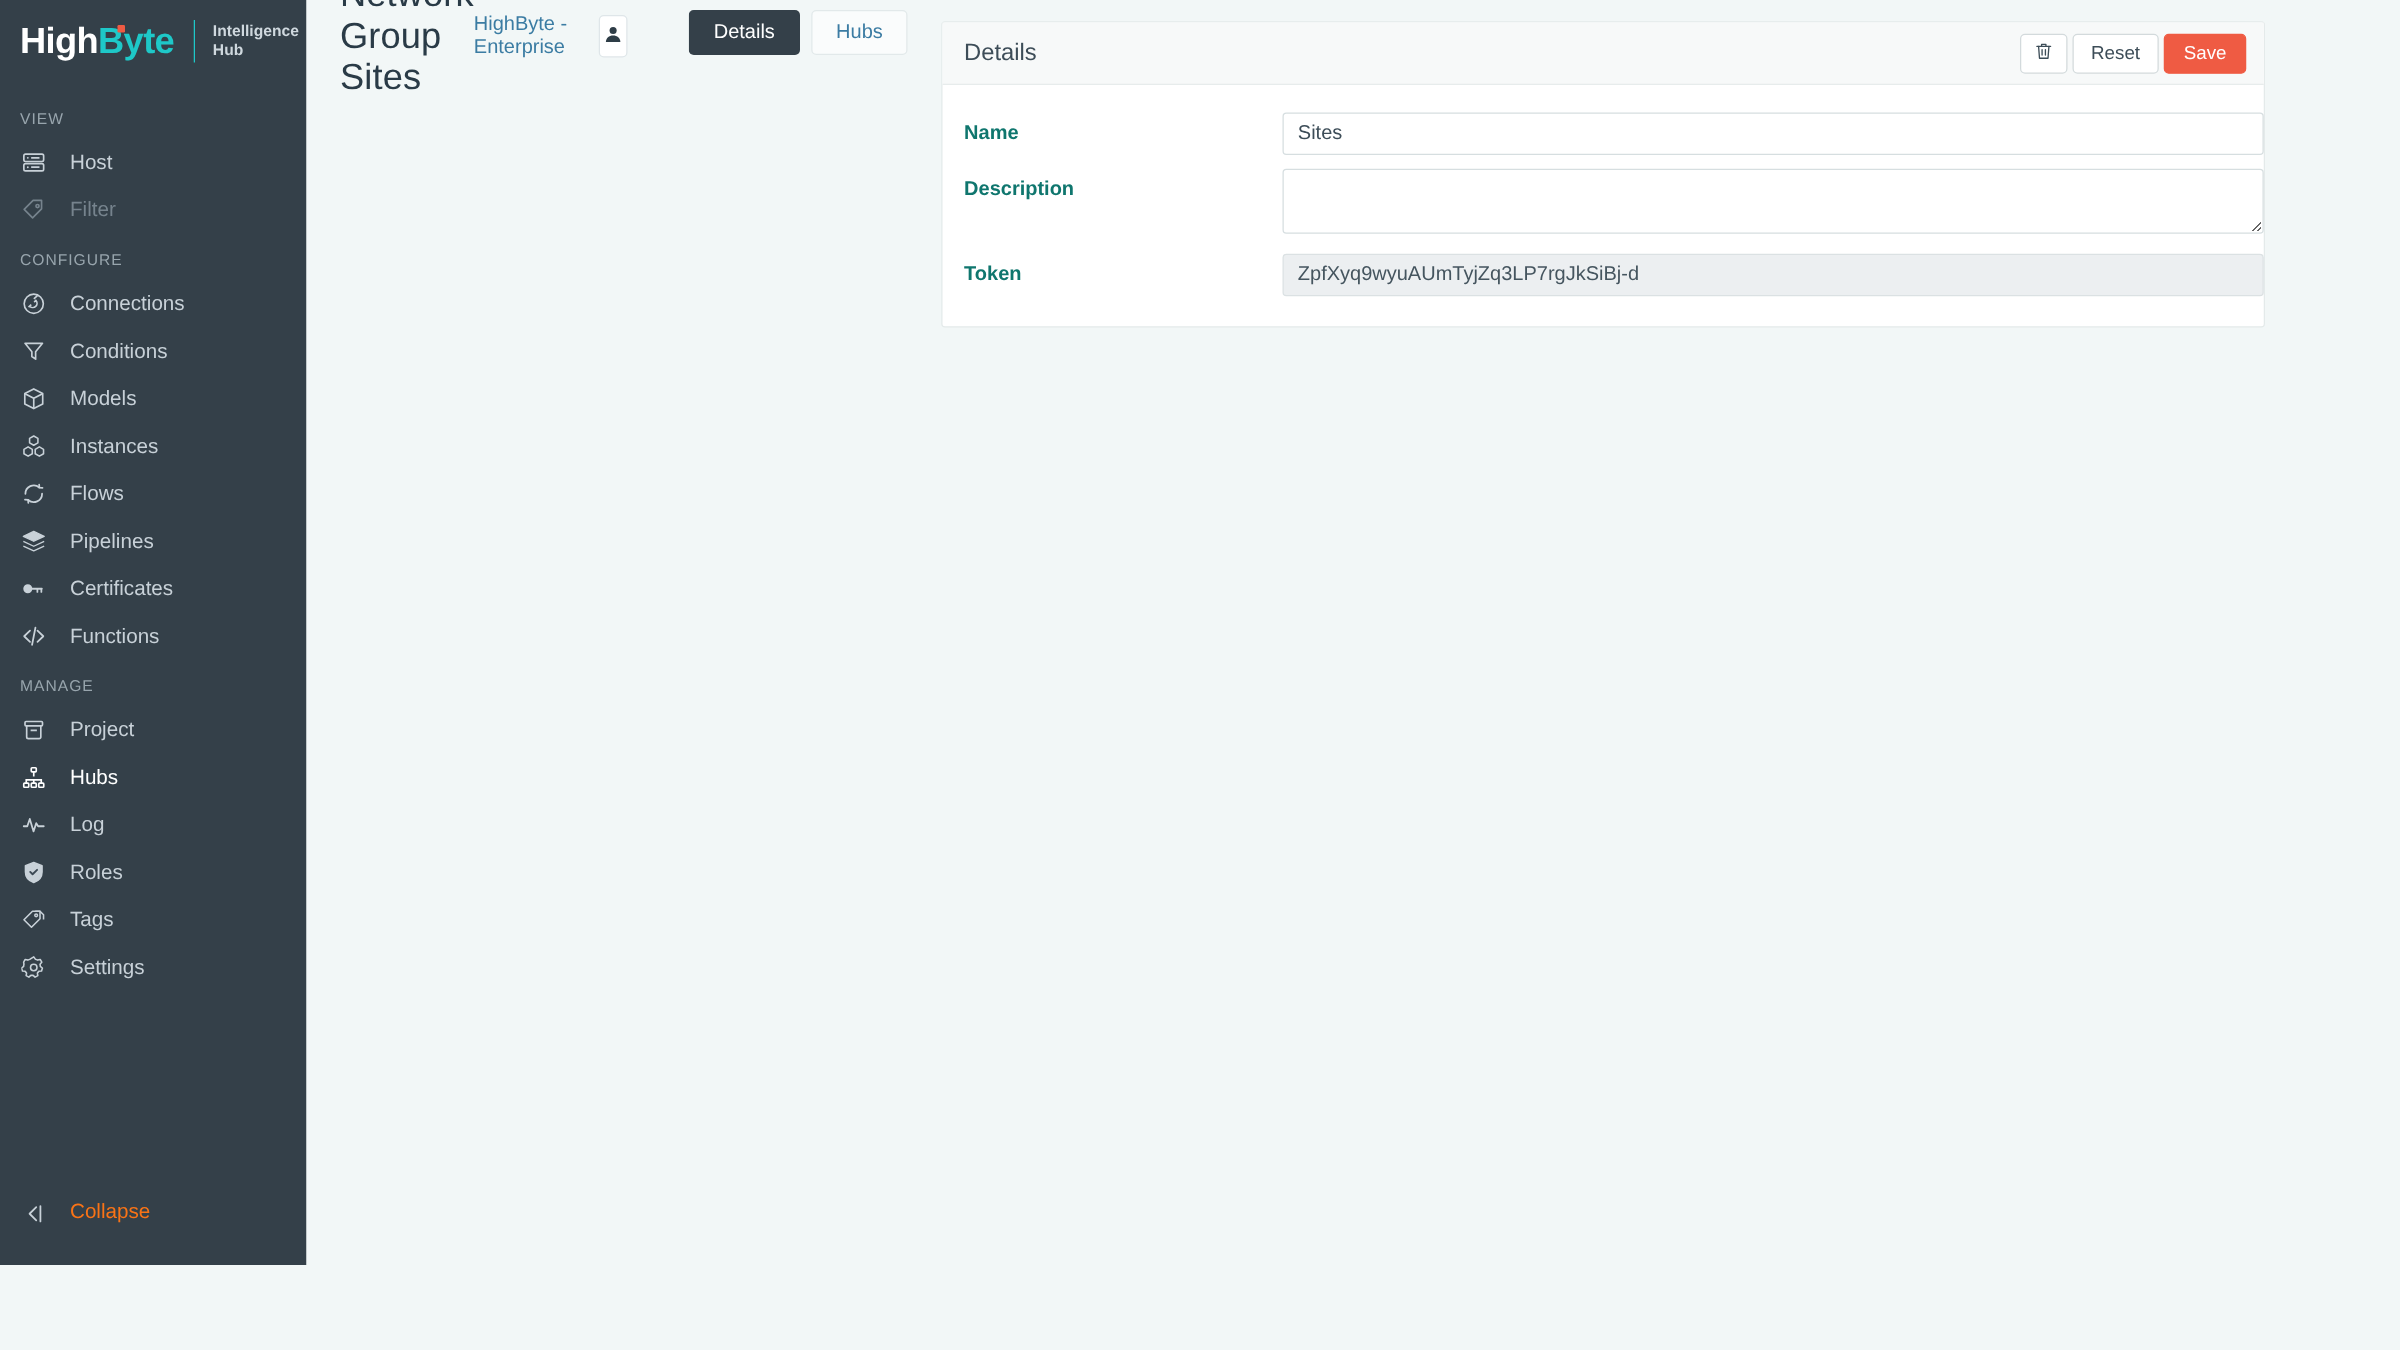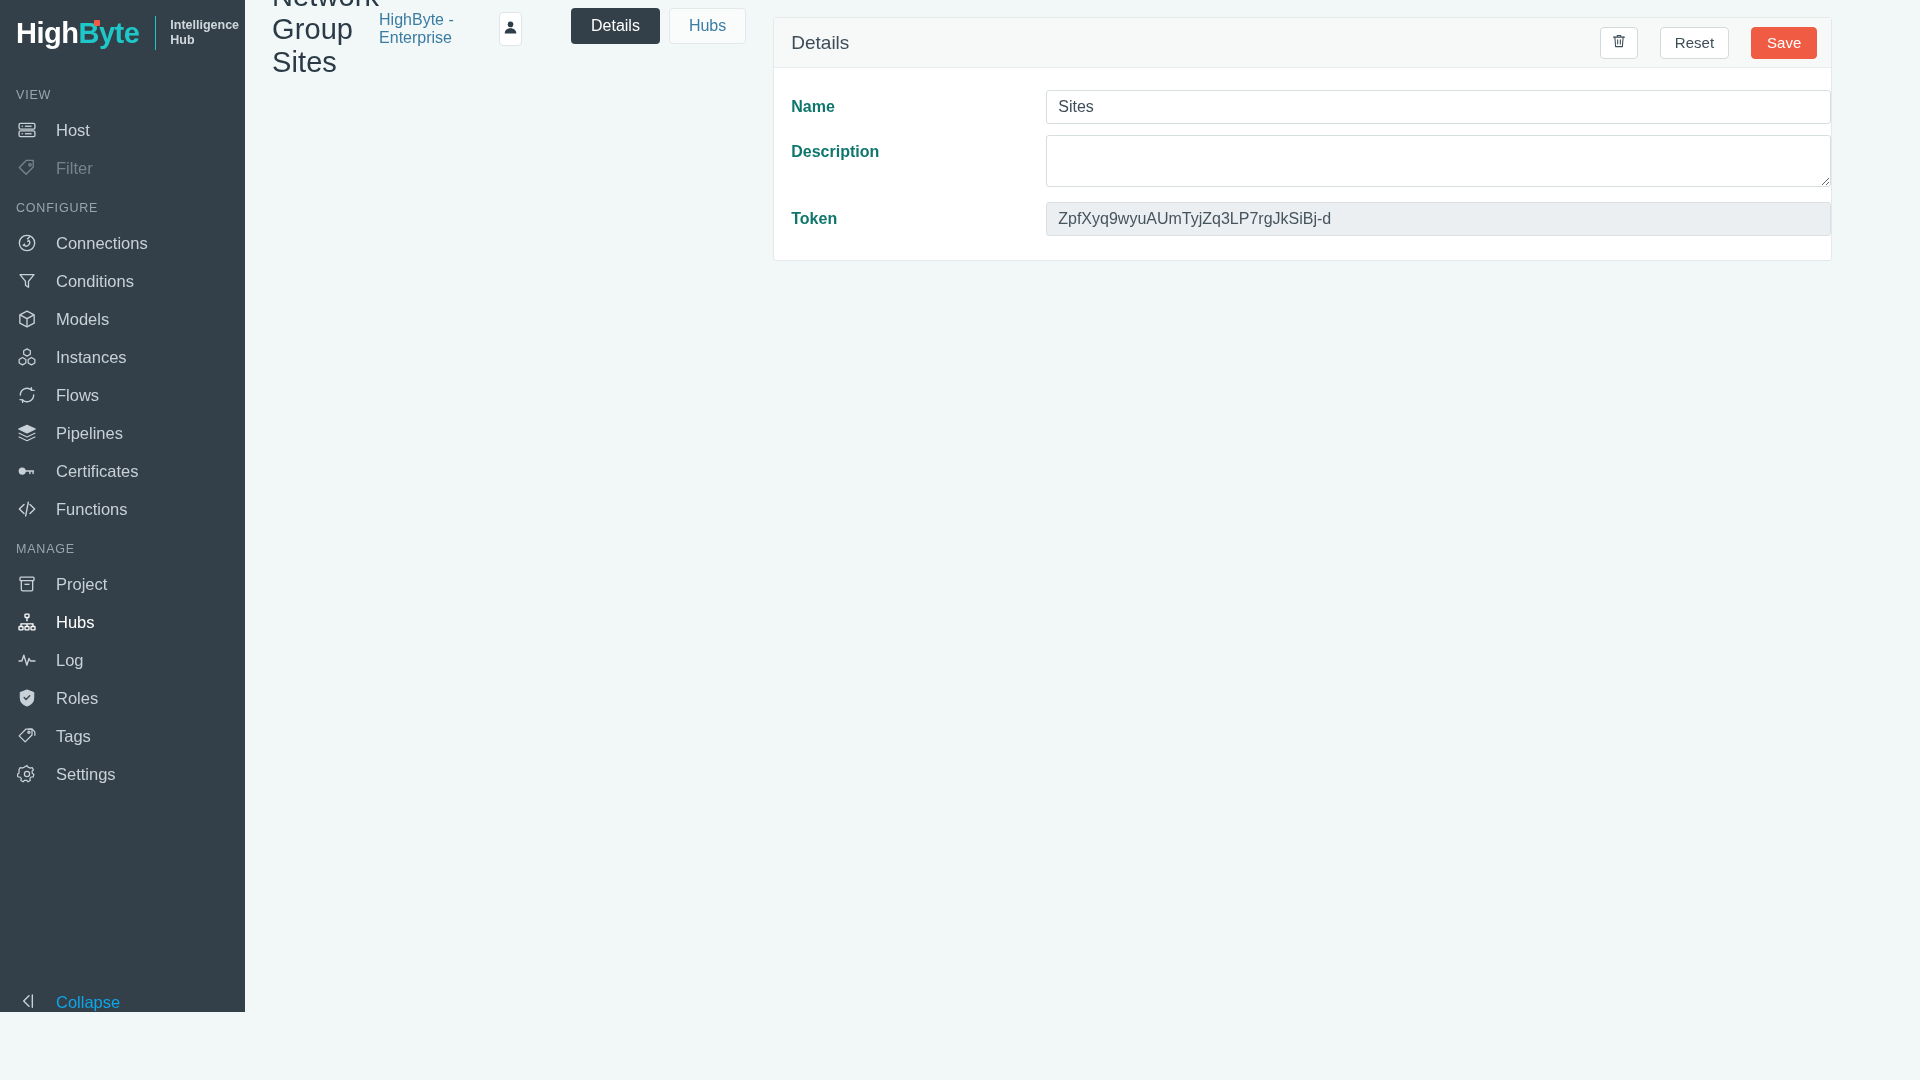--- a/index.html
+++ b/index.html
@@ -56,41 +56,41 @@
   .nav-item.active { color: #ffffff; }
   .nav-item.disabled { color: #76838d; cursor: default; }
   .nav-icon {
     width: 22px; height: 22px; flex: 0 0 22px;
     margin-right: 18px;
     display: flex; align-items: center; justify-content: center;
   }
   .nav-icon svg { display: block; }
   .collapse {
     height: 52px; flex: 0 0 52px;
-    display: flex; align-items: flex-end; padding-left: 16px;
-    color: #0ea5e9; font-size: 16.5px; cursor: pointer;
+    display: flex; align-items: flex-start; padding-left: 16px;
+    color: #f97316; font-size: 16.5px; cursor: pointer;
   }
 
   
   .main {
     flex: 1 1 auto; min-width: 0;
     display: flex; 
     background: #f2f7f7;
   }
   .topbar {
     height: 58px; flex: 0 0 58px;
     display: flex; align-items: center;
     padding: 0 22px 0 27px;
   }
   .page-title {
     font-size: 29px; color: #2a3b47; font-weight: normal;
     letter-spacing: 0.1px;
   }
   .topbar-right {
-    margin-left: auto; display: flex; align-items: center; gap: 32px;
+    margin-left: auto; display: flex; align-items: center; gap: 12px;
   }
   .tenant { color: #3b7ca3; font-size: 16px; cursor: pointer; }
   .avatar-btn {
     width: 38px; height: 34px;
     background: #ffffff; border: 1px solid #dfe6e9; border-radius: 4px;
     display: flex; align-items: center; justify-content: center;
     cursor: pointer;
   }
 
   .tabs {
@@ -116,21 +116,21 @@
     border-radius: 3px;
   }
   .card-head {
     height: 50px;
     background: #f7f9f9;
     border-bottom: 1px solid #e7ecec;
     display: flex; align-items: center;
     padding: 0 14px 0 17px;
   }
   .card-title { font-size: 19px; color: #3d4d58; font-weight: normal; }
-  .card-actions { margin-left: auto; display: flex; gap: 22px; }
+  .card-actions { margin-left: auto; display: flex; gap: 4px; }
   .btn {
     height: 32px; border-radius: 4px; font-size: 15px;
     display: flex; align-items: center; justify-content: center;
     cursor: pointer; border: 1px solid #d3dadc; background: #ffffff;
     color: #3d4d58; padding: 0 14px;
   }
   .btn-icon { width: 38px; padding: 0; }
   .btn-save {
     background: #ef5b43; border-color: #ef5b43; color: #ffffff;
     padding: 0 15px;

